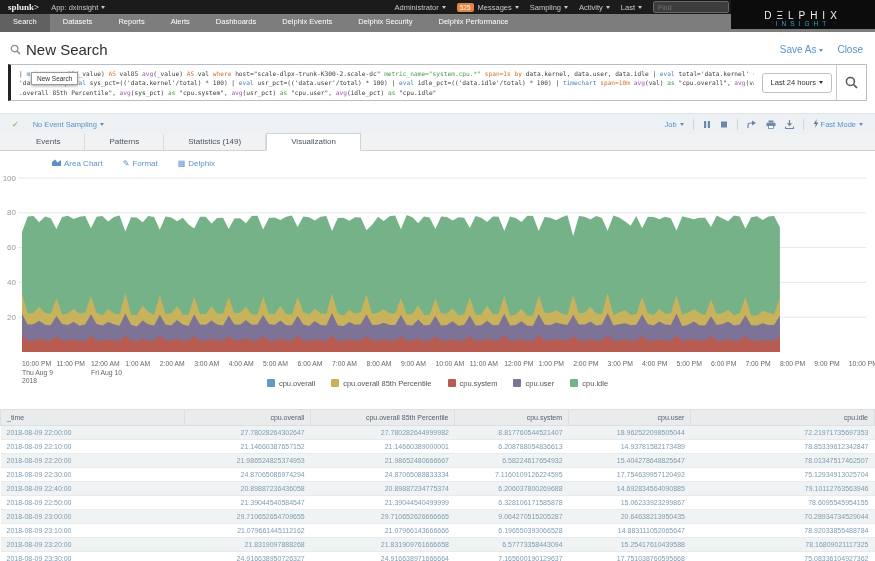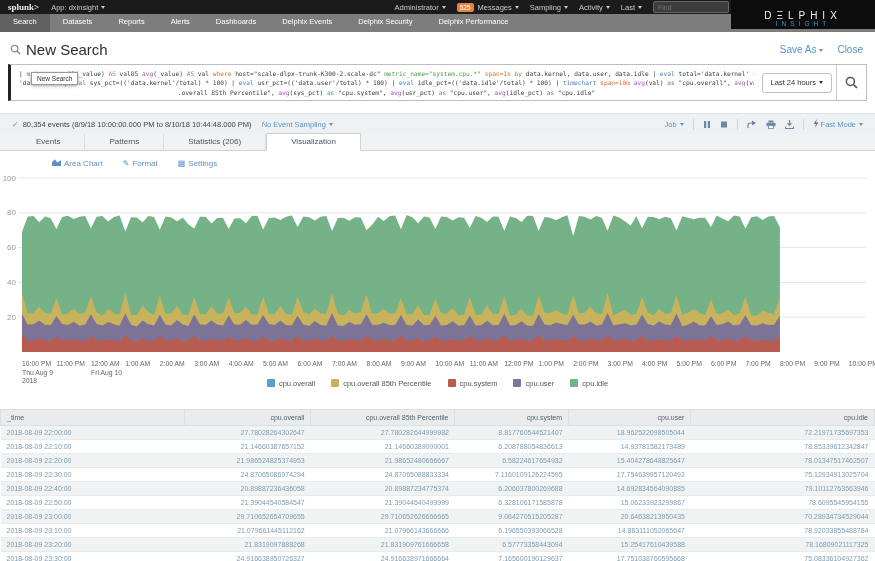--- a/index.html
+++ b/index.html
@@ -26,21 +26,21 @@
   .brand { position:absolute; top:0; right:0; width:144px; height:29px; background:#0c0c0c;
            z-index:7; text-align:center; padding-top:11px; }
   .brand-l1 { font-size:10px; letter-spacing:5px; color:#f2f2f2; line-height:9px; }
   .brand-l2 { font-size:6.5px; letter-spacing:4px; color:#35a0c2; line-height:8px; }
   
   .search-header { display:flex; align-items:center; padding:9px 12px 4px 10px; background:#fff; }
   .search-header .title { font-size:15px; color:#2f2f2f; font-weight:400; margin-left:5px; }
   .hdr-links { margin-left:auto; display:flex; gap:14px; font-size:10px; color:#5a91c9; }
   
   .search-box { margin:2px 8px 12px; position:relative; border:1px solid #b9bec4;
-                border-left:3px solid #232323; background:#fff; height:37px;text-align:center; }
+                border-left:3px solid #232323; background:#fff; height:37px; }
   .query { padding:4px 112px 4px 8px; font-family:"DejaVu Sans Mono", monospace;
            font-size:6.2px; line-height:9.4px; }
   .qline { white-space:nowrap; overflow:hidden; }
   .q-p{color:#3c3c3c} .q-cmd{color:#4d7fb8} .q-kw{color:#d3722a}
   .q-kw2{color:#4b9c4b} .q-fn{color:#9a56ad} .q-arg{color:#4b9c4b}
   .tooltip { position:absolute; left:20px; top:7px; background:#fff; border:1px solid #999;
              box-shadow:0 1px 3px rgba(0,0,0,.35); padding:2px 5px; font-size:6.5px; color:#333; z-index:3; }
   .timerange { position:absolute; right:34px; top:8px; height:20px; line-height:18px; padding:0 8px;
                border:1px solid #bcc1c6; border-radius:3px; font-size:7.5px; color:#333; background:#fff; }
   .search-btn { position:absolute; right:0; top:0; bottom:0; width:30px; border-left:1px solid #c5c9ce;
@@ -138,21 +138,20 @@
   <span class="search-btn">
     <svg width="13" height="13" viewBox="0 0 13 13">
       <circle cx="5.4" cy="5.4" r="4" fill="none" stroke="#555" stroke-width="1.5"></circle>
       <line x1="8.5" y1="8.5" x2="12" y2="12" stroke="#555" stroke-width="1.7"></line>
     </svg>
   </span>
 </div>
 
 <div class="infobar">
   <span class="check">✓</span>
-  <span>80,354 events (8/9/18 10:00:00.000 PM to 8/10/18 10:44:48.000 PM)</span>
   <span class="blue-link" style="margin-left:10px"><span>No Event Sampling</span><span class="caret"></span></span>
   <span class="info-right">
     <span><span>Job</span><span class="caret"></span></span>
     <span class="vsep"></span>
     <svg width="8" height="9" viewBox="0 0 8 9">
       <rect x="1" y="1" width="2.2" height="7" fill="#6b87a8"></rect>
         <rect x="4.8" y="1" width="2.2" height="7" fill="#6b87a8"></rect>
     </svg>
     <svg width="8" height="9" viewBox="0 0 8 9">
       <rect x="1" y="1.5" width="6" height="6" fill="#6b87a8"></rect>
@@ -176,35 +175,35 @@
       <svg width="6" height="9" viewBox="0 0 6 9" style="vertical-align:-1px;margin-right:2px">
         <path d="M3.8 0 L0.6 5 L2.8 5 L2 9 L5.4 3.6 L3.2 3.6 Z" fill="#5f7d9c"></path>
       </svg><span>Fast Mode</span><span class="caret"></span>
     </span>
   </span>
 </div>
 
 <div class="tabs">
   <span class="tab">Events</span>
   <span class="tab">Patterns</span>
-  <span class="tab">Statistics (206)</span>
+  <span class="tab">Statistics (149)</span>
   <span class="tab active">Visualization</span>
 </div>
 
 <div class="viz-controls">
   <span>
     <svg class="ic" width="9" height="8" viewBox="0 0 9 8">
       <path d="M0 8 L0 4 L3 1.5 L5.5 4.5 L9 2 L9 8 Z" fill="#5a91c9"></path>
     </svg><span>Area Chart</span>
   </span>
   <span>
     <span class="ic">✎</span><span>Format</span>
   </span>
   <span>
-    <span class="ic">▦</span><span>Settings</span>
+    <span class="ic">▦</span><span>Delphix</span>
   </span>
 </div>
 
 <div class="chart-area">
   <svg class="plot" id="plot" width="875" height="186">
       <line x1="18" x2="866" y1="145.2" y2="145.2" class="grid"></line>
       <text x="16" y="147.7" class="ytick">20</text>
       <line x1="18" x2="866" y1="110.4" y2="110.4" class="grid"></line>
       <text x="16" y="112.9" class="ytick">40</text>
       <line x1="18" x2="866" y1="75.6" y2="75.6" class="grid"></line>

